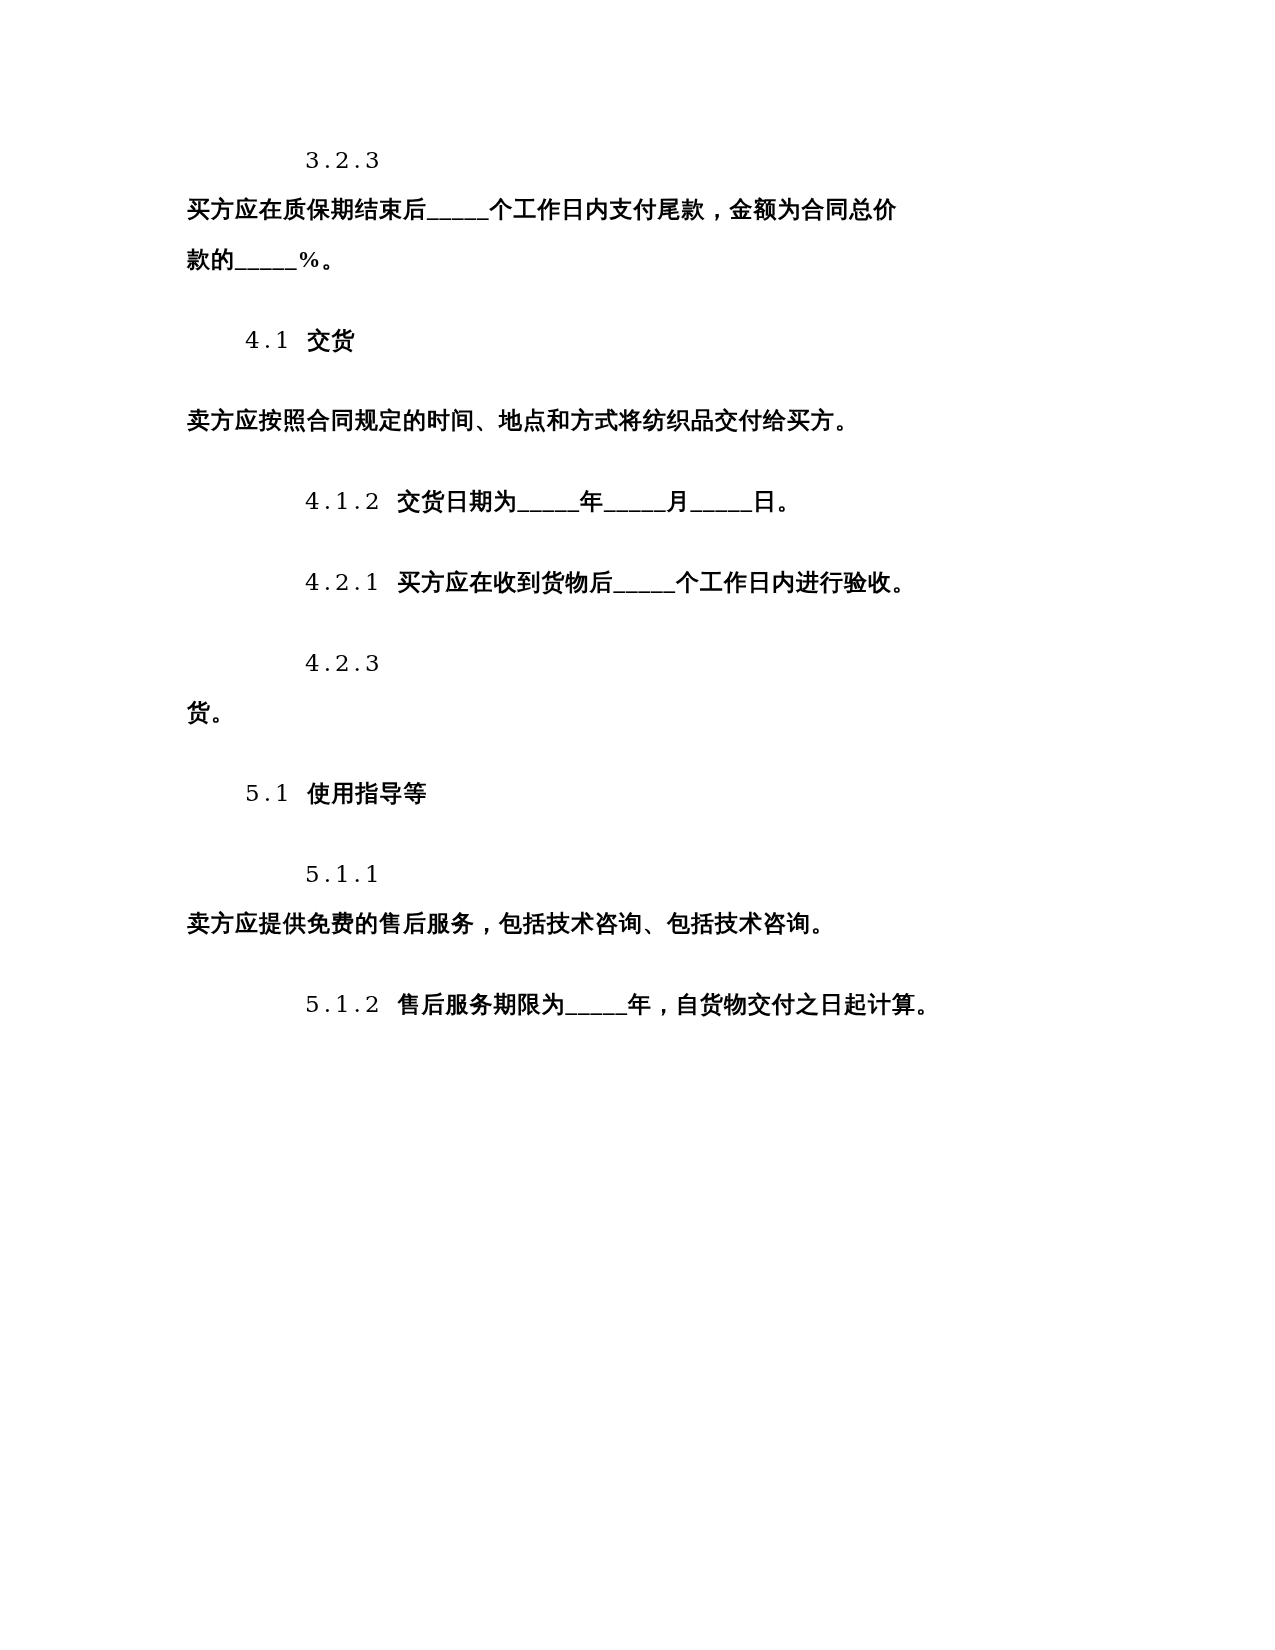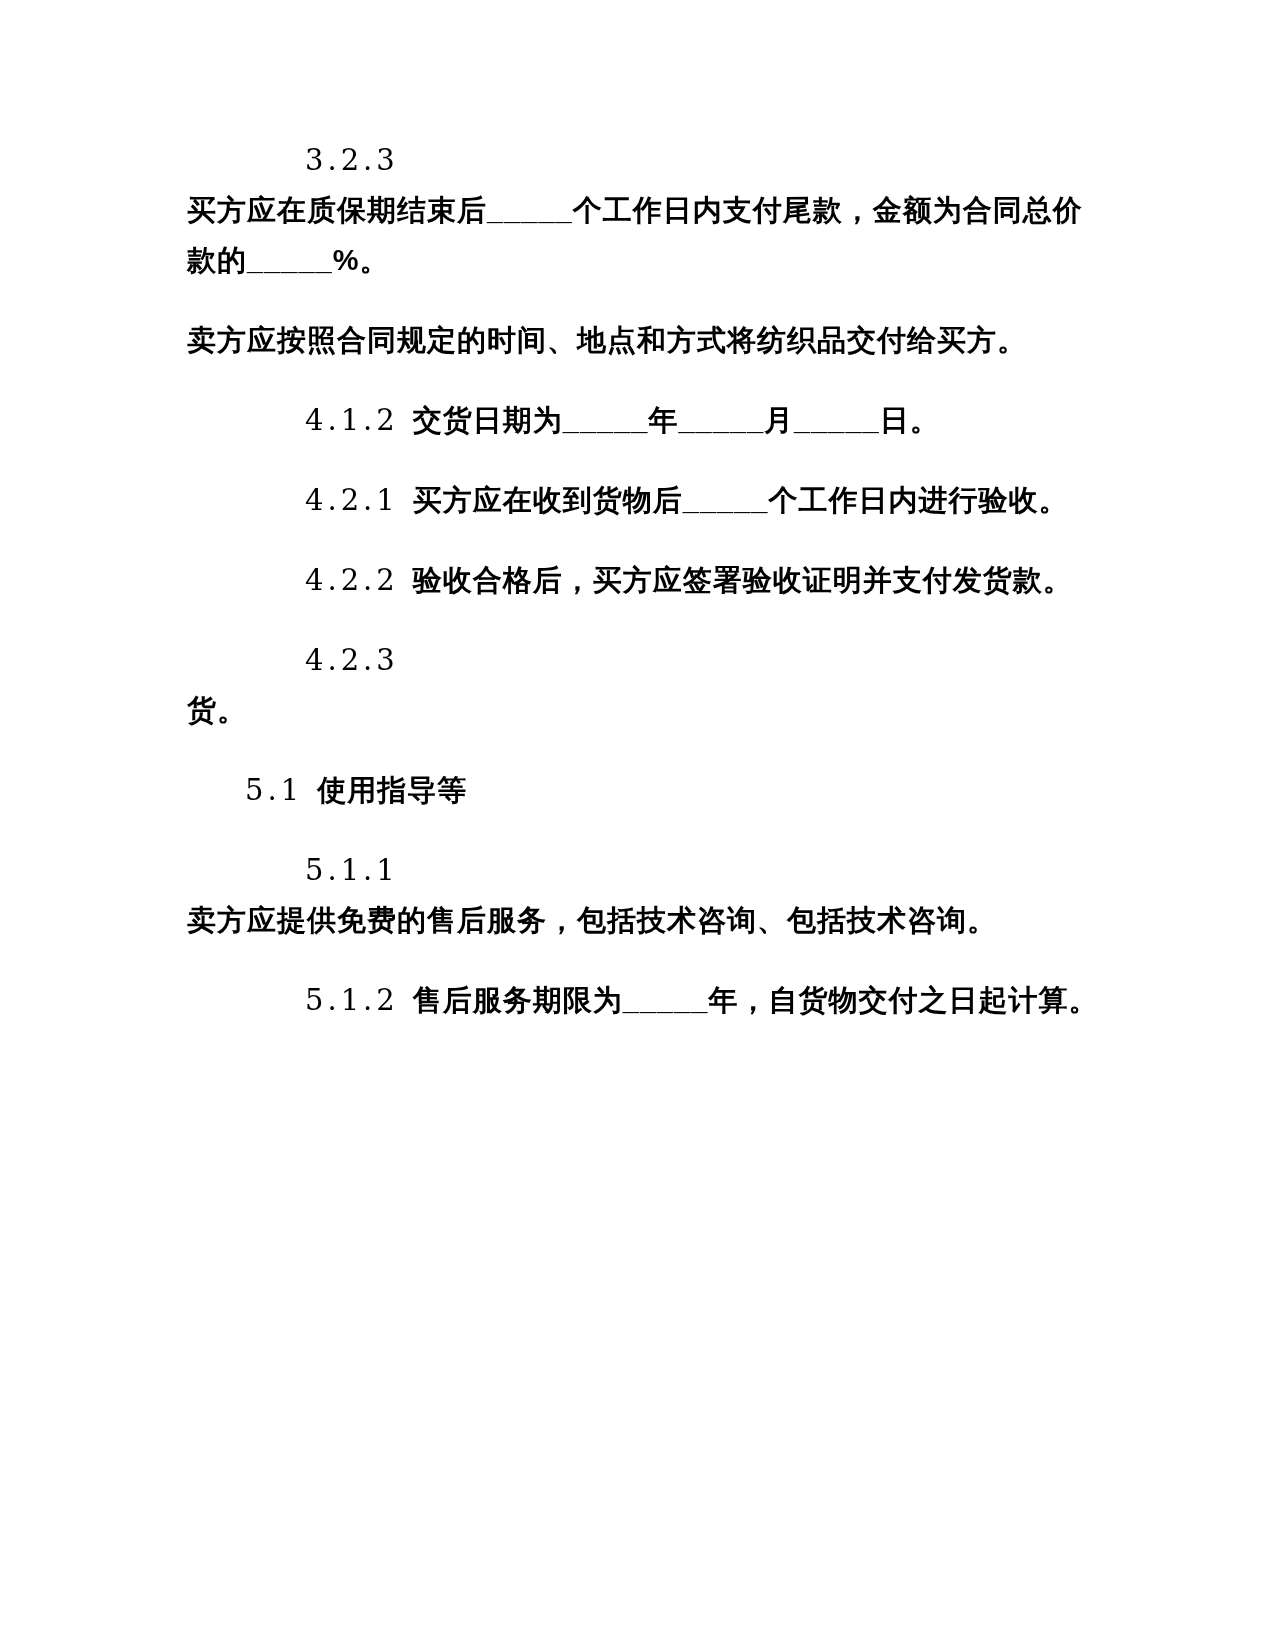--- a/index.html
+++ b/index.html
@@ -16,73 +16,73 @@
     box-sizing: border-box;
     padding: 135px 200px 0 187px;
     overflow: hidden;
     font-family: "Liberation Sans", "DejaVu Sans", sans-serif;
     color: #000000;
   }
   .para {
     margin: 0 0 30px 0;
   }
   .line {
-    font-size: 29px;
+    font-size: 23px;
     line-height: 50px;
     font-weight: 600;
     letter-spacing: 1px;
     white-space: nowrap;
   }
   .indent-heading { padding-left: 58px; }
   .indent-num { padding-left: 118px; }
   .num {
     font-family: "DejaVu Serif", "Liberation Serif", serif;
     font-weight: 400;
     letter-spacing: 4px;
     margin-right: 14px;
   }
-  .cn { font-weight: 600; }
+  .cn { font-weight: 600; font-family: Liberation Serif, serif; }
 </style>
 </head>
 <body>
 
 <div class="page">
 
   <div class="para">
     <div class="line indent-num">
       <span class="num">3.2.3</span>
     </div>
     <div class="line cn">买方应在质保期结束后_____个工作日内支付尾款，金额为合同总价</div>
     <div class="line cn">款的_____%。</div>
   </div>
 
 
+  <div class="para">
+    <div class="line indent-heading">
+      <span class="num">4.1</span><span class="cn">交货</span>
+    </div>
+  </div>
 
   <div class="para">
     <div class="line cn">卖方应按照合同规定的时间、地点和方式将纺织品交付给买方。</div>
   </div>
 
   <div class="para">
     <div class="line indent-num">
       <span class="num">4.1.2</span><span class="cn">交货日期为_____年_____月_____日。</span>
     </div>
   </div>
 
 
   <div class="para">
     <div class="line indent-num">
       <span class="num">4.2.1</span><span class="cn">买方应在收到货物后_____个工作日内进行验收。</span>
     </div>
   </div>
 
-  <div class="para">
-    <div class="line indent-num">
-      <span class="num">4.2.2</span><span class="cn">验收合格后，买方应签署验收证明并支付发货款。</span>
-    </div>
-  </div>
 
   <div class="para">
     <div class="line indent-num">
       <span class="num">4.2.3</span>
     </div>
     <div class="line cn">货。</div>
   </div>
 
 
   <div class="para">

